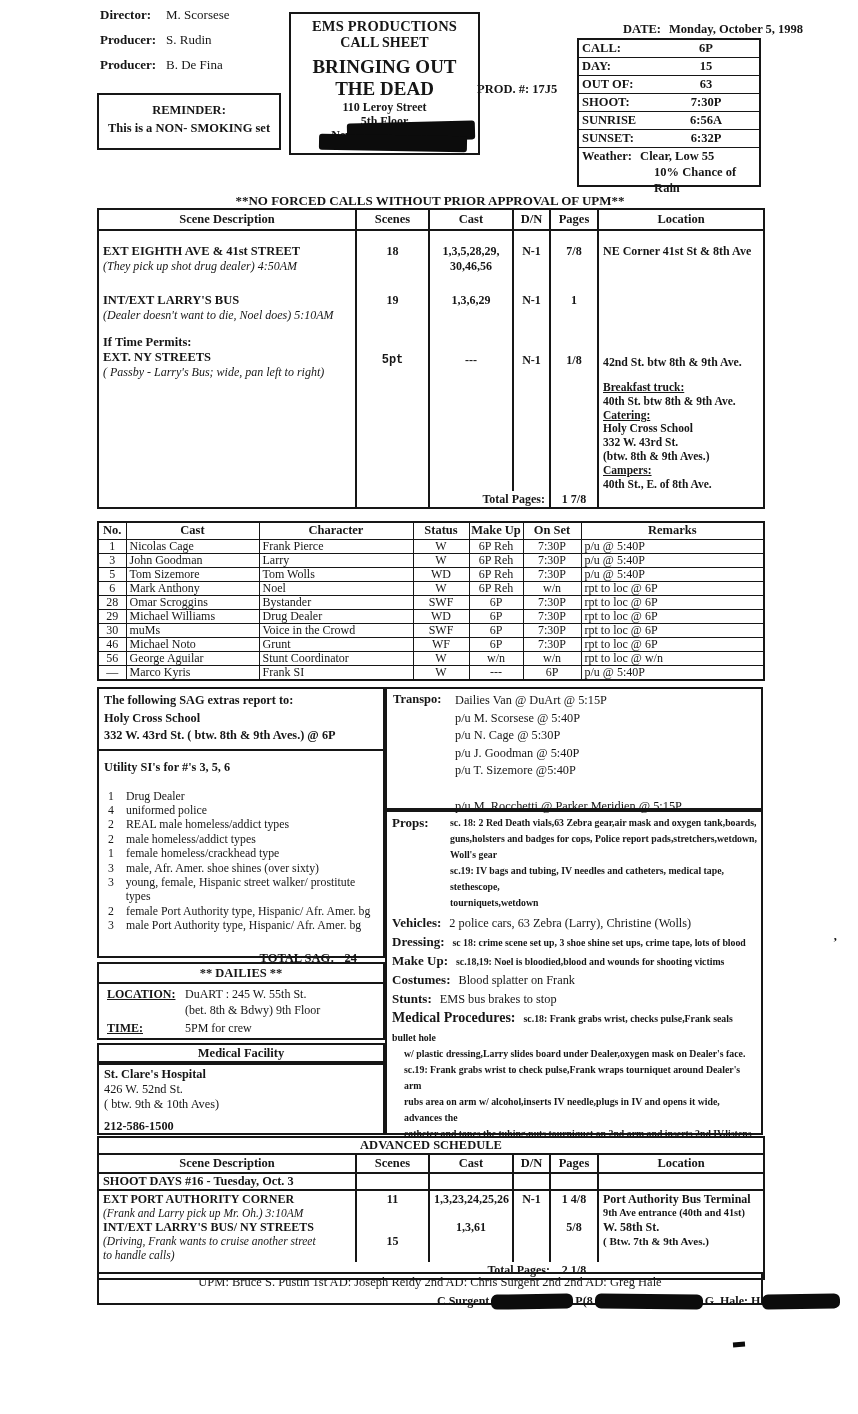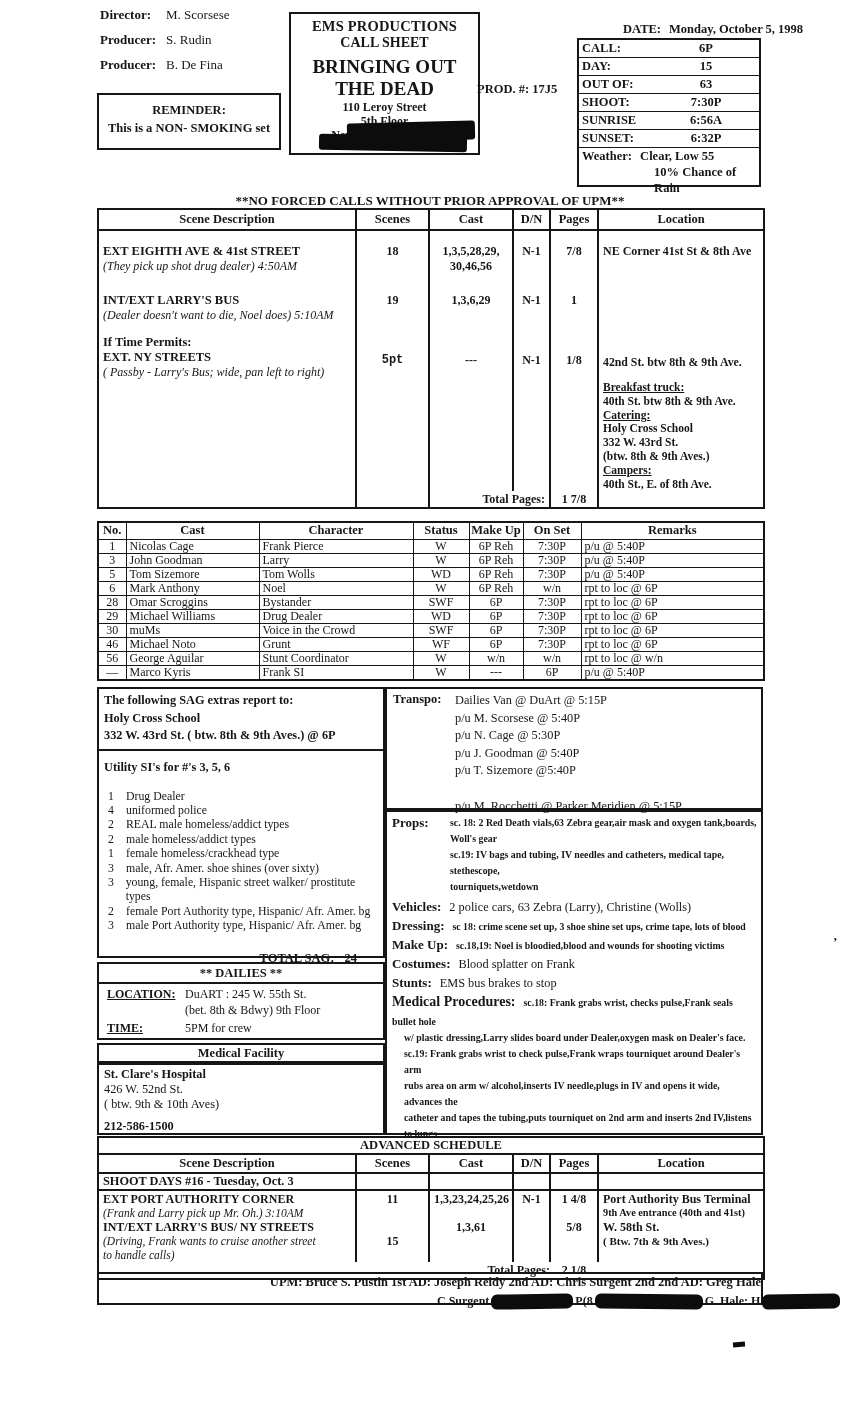--- a/index.html
+++ b/index.html
@@ -98,21 +98,21 @@
   .adv-tbl{left:97px;top:1136px;width:666px;}
   .adv-title td{border:2px solid var(--ink);text-align:center;font-weight:bold;font-size:12.5px;height:17px;vertical-align:middle;}
   .adv-tbl th{height:19px;}
   .shoot-days td{border-left:2px solid var(--ink);border-right:2px solid var(--ink);border-bottom:2px solid var(--ink);font-weight:bold;font-size:12.3px;height:16px;vertical-align:middle;padding:0 4px;}
   .adv-body td{border-left:2px solid var(--ink);border-right:2px solid var(--ink);vertical-align:top;padding:1px 4px 0 4px;}
   .slot{height:14px;line-height:14px;font-size:12px;overflow:visible;white-space:nowrap;}
   .slot.tt{font-weight:bold;}
   .slot.nn{font-style:italic;font-size:11.5px;}
   .slot.ss{font-size:10.3px;font-weight:bold;}
   
-  .upm-box{left:97px;top:1272px;width:666px;height:33px;border:2px solid var(--ink);text-align:right;font-weight:bold;font-size:12.5px;line-height:16px;}
+  .upm-box{left:97px;top:1272px;width:666px;height:33px;border:2px solid var(--ink);text-align:center;font-weight:normal;font-size:12.5px;line-height:16px;}
   .contact-line{left:437px;top:1294px;display:flex;align-items:center;gap:2px;font-weight:bold;font-size:12px;}
   .contact-line .bar{height:15px;border-radius:6px;}
   .dash{left:733px;top:1342px;width:12px;height:5px;background:#0c0c0c;transform:rotate(-4deg);}
   .stray{left:833px;top:934px;font-size:13px;font-weight:bold;}
 </style>
 </head>
 <body>
 
 <div id="sheet">
 
@@ -523,20 +523,21 @@
         <div class="t-line">p/u M. Rocchetti @ Parker Meridien @ 5:15P</div>
       </div>
   </div>
 
   <div class="abs req-box">
     <div class="req-flex">
       <span class="req-label">Props:</span>
       <div class="props-lines">
 
       <div class="sm">sc. 18: 2 Red Death vials,63 Zebra gear,air mask and oxygen tank,boards,</div>
+          <div class="sm">guns,holsters and badges for cops, Police report pads,stretchers,wetdown,</div>
           <div class="sm">Woll's gear</div>
           <div class="sm">sc.19: IV bags and tubing, IV needles and catheters, medical tape, stethescope,</div>
           <div class="sm">tourniquets,wetdown</div>
         </div>
     </div>
     <div class="req-row" style="margin-top:2px;">
       <span class="req-label">Vehicles:</span><span class="md">2 police cars, 63 Zebra (Larry), Christine (Wolls)</span>
     </div>
     <div class="req-row">
       <span class="req-label">Dressing:</span><span class="sm">sc 18: crime scene set up, 3 shoe shine set ups, crime tape, lots of blood</span>

